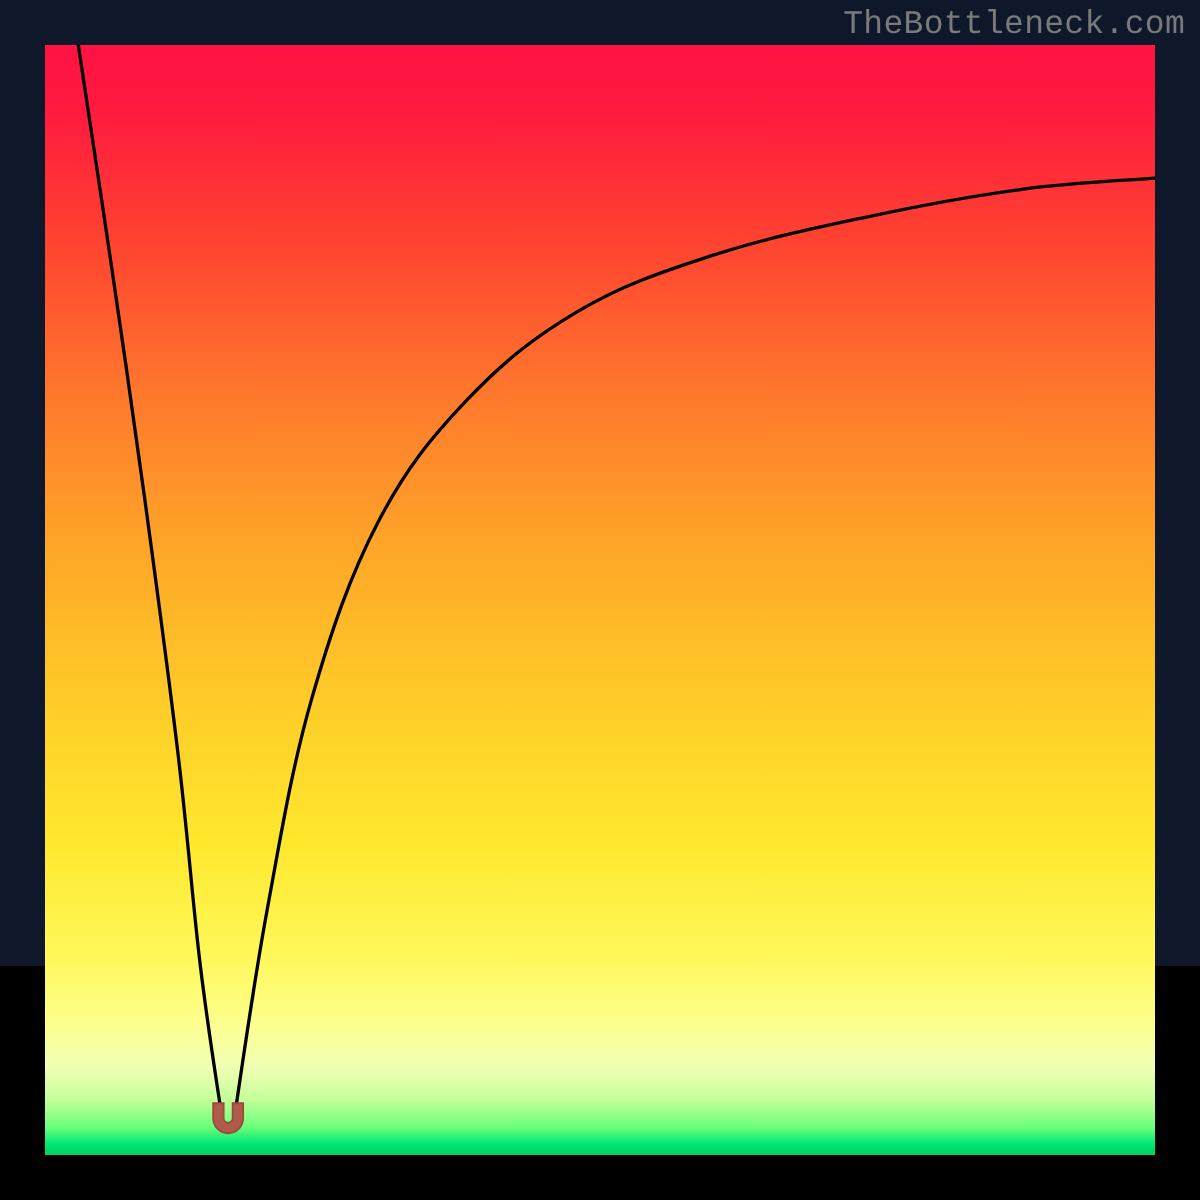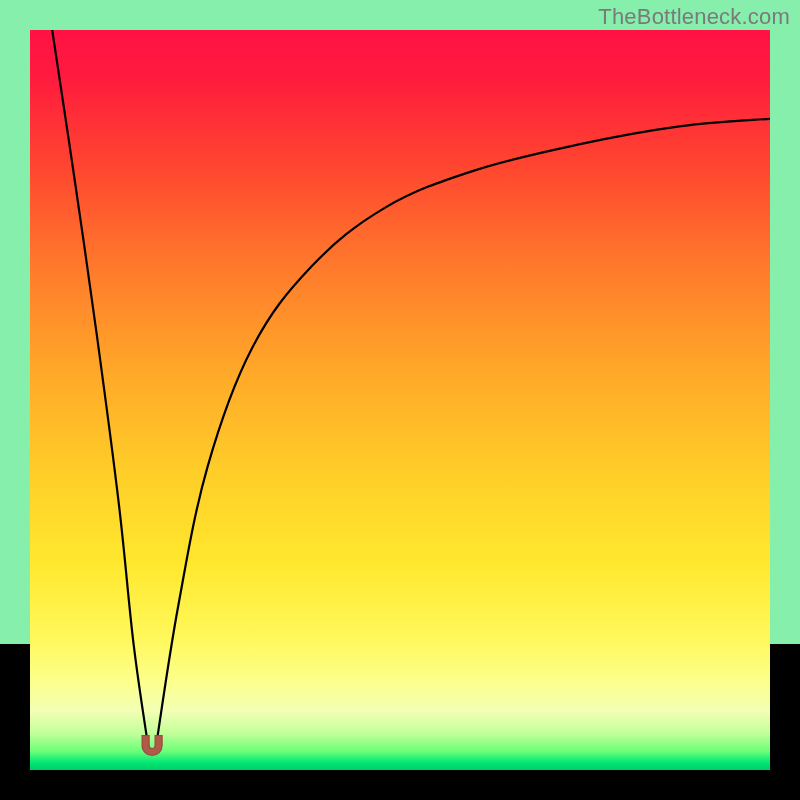--- a/index.html
+++ b/index.html
@@ -9,21 +9,22 @@
     height: 800px;
     overflow: hidden;
     background: #000;
     font-family: Arial, Helvetica, sans-serif;
   }
   .frame {
     position: absolute;
     top: 0; left: 0;
     width: 800px;
     height: 644px;
-    background: #86efac;
+    background: #0f172a;
+    font-family: Liberation Mono, monospace;
   }
   .plot-area {
     position: absolute;
     top: 30px;
     left: 30px;
     width: 740px;
     height: 740px;
     
     background: linear-gradient(
       to bottom,

